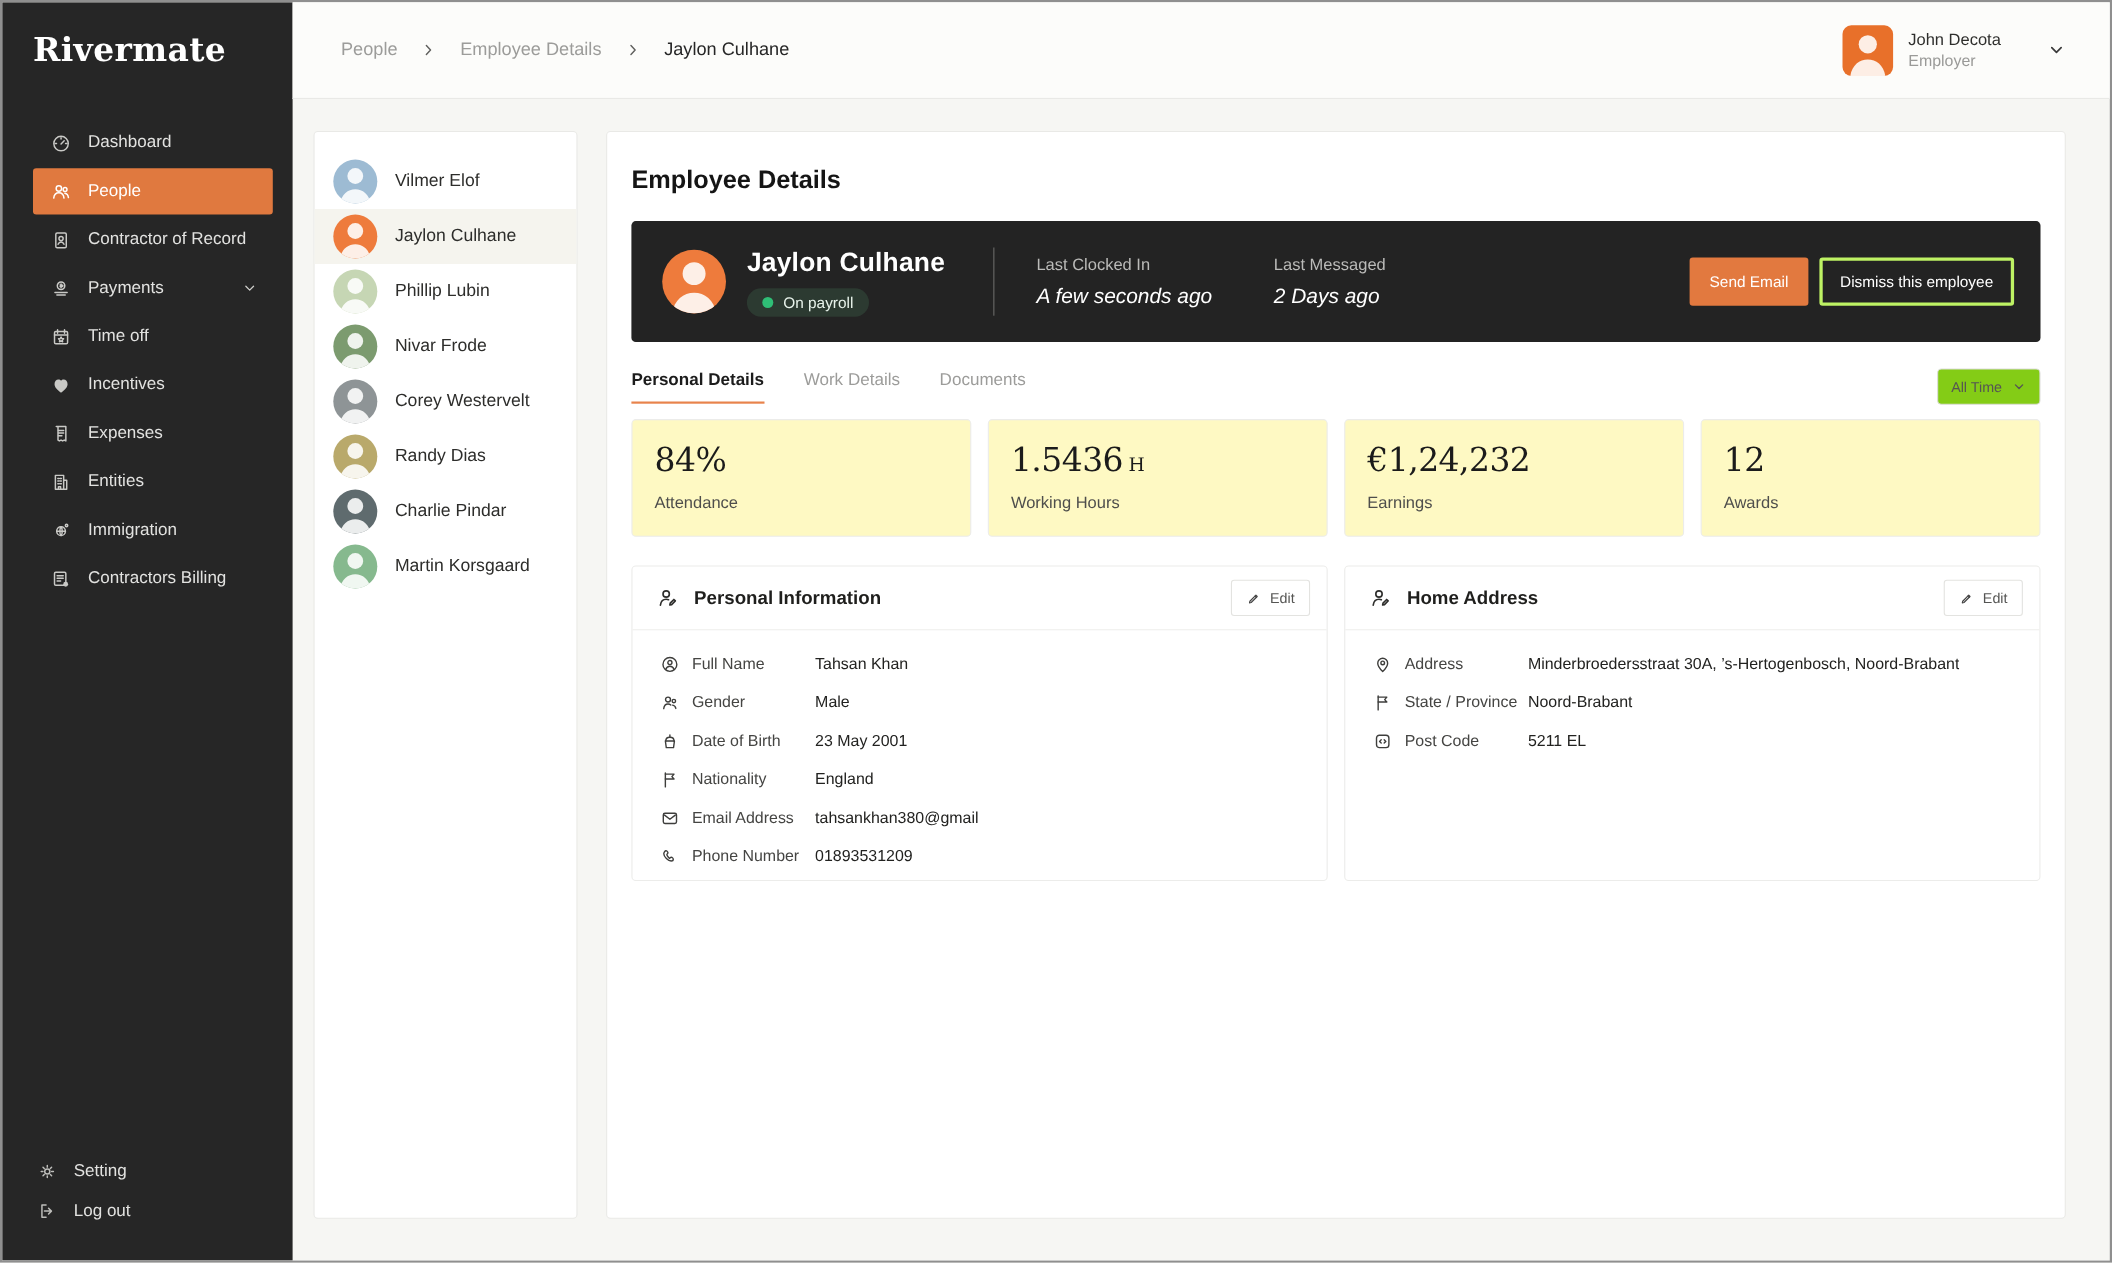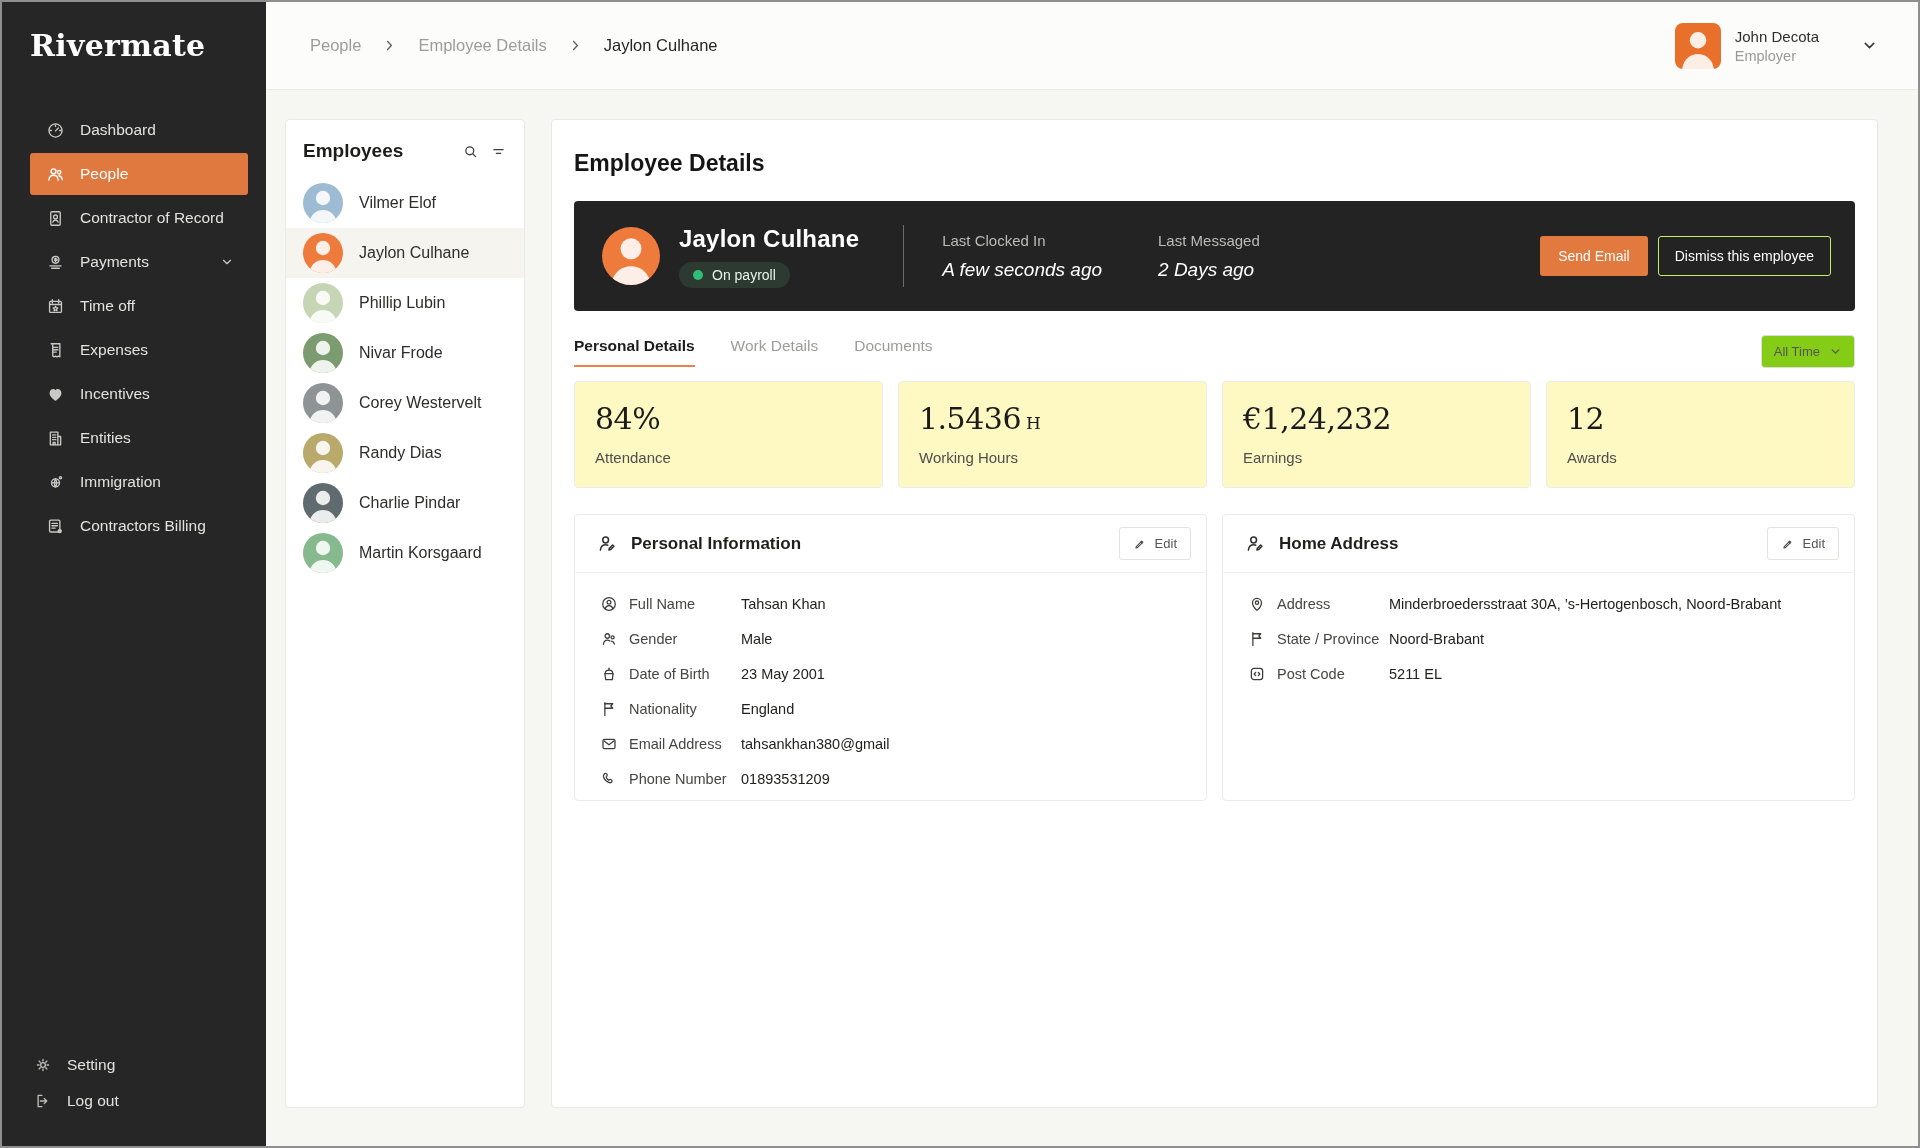--- a/index.html
+++ b/index.html
@@ -108,21 +108,21 @@
   .hero-col .k{ font-size:15px; color:#BBBBB9; }
   .hero-col .v{ font-size:19px; color:#fff; margin-top:10px;font-style:italic; }
   .hero-col + .hero-col{ margin-left:56px; }
   .hero-actions{ margin-left:auto; display:flex; gap:10px; }
   .btn-primary{
     background:#E2793F; color:#fff; font-size:14px; font-family:inherit;
     padding:11px 18px; border-radius:3px; border:none; cursor:pointer;
   }
   .btn-ghost{
     background:transparent; color:#fff; font-size:14px; font-family:inherit;
-    padding:11px 16px; border:1px solid #bef264; border-radius:3px; cursor:pointer;
+    padding:11px 16px; border:3px solid #bef264; border-radius:3px; cursor:pointer;
   }
 
   .tabs-row{ display:flex; align-items:center; margin-top:24px; }
   .tabs{ display:flex; gap:36px; font-size:15.5px; color:#9C9C9A; }
   .tab{ padding-bottom:10px; cursor:pointer; border-bottom:2.5px solid transparent; }
   .tab.active{ color:#1c1c1c; font-weight:600; border-bottom-color:#E8834C; }
   .select{
     margin-left:auto; display:flex; align-items:center; gap:9px;
     border:1px solid #DDDDDA; border-radius:4px; padding:8px 12px;
     font-size:13px; color:#555553; cursor:pointer; background:#84cc16;
@@ -221,34 +221,34 @@
             <svg viewBox="0 0 24 24" fill="none" stroke="currentColor" stroke-width="1.7" stroke-linecap="round" stroke-linejoin="round">
               <rect x="4.5" y="5.5" width="15" height="14" rx="1.5"></rect>
               <path d="M8 3.5v4M16 3.5v4M4.5 9.5h15"></path>
               <path d="M12 11.8l.9 1.8 2 .3-1.4 1.4.3 2-1.8-.9-1.8.9.3-2-1.4-1.4 2-.3z"></path>
             </svg>
           </span>
         <span>Time off</span>
       </div>
       <div class="nav-item">
         <span class="icon">
+            <svg viewBox="0 0 24 24">
+              <path d="M12 20s-7.5-4.6-7.5-9.6C4.5 7 6.5 5 9 5c1.3 0 2.4.6 3 1.6.6-1 1.7-1.6 3-1.6 2.5 0 4.5 2 4.5 5.4C19.5 15.4 12 20 12 20z" fill="currentColor"></path>
+            </svg>
+          </span>
+        <span>Incentives</span>
+      </div>
+      <div class="nav-item">
+        <span class="icon">
             <svg viewBox="0 0 24 24" fill="none" stroke="currentColor" stroke-width="1.7" stroke-linecap="round" stroke-linejoin="round">
               <path d="M6.5 3.5h11V20l-1.8-1-1.9 1-1.8-1-1.9 1-1.6-1V3.5z"></path>
               <path d="M9 8h6M9 11h6M9 14h4"></path>
             </svg>
           </span>
         <span>Expenses</span>
-      </div>
-      <div class="nav-item">
-        <span class="icon">
-            <svg viewBox="0 0 24 24">
-              <path d="M12 20s-7.5-4.6-7.5-9.6C4.5 7 6.5 5 9 5c1.3 0 2.4.6 3 1.6.6-1 1.7-1.6 3-1.6 2.5 0 4.5 2 4.5 5.4C19.5 15.4 12 20 12 20z" fill="currentColor"></path>
-            </svg>
-          </span>
-        <span>Incentives</span>
       </div>
       <div class="nav-item">
         <span class="icon">
             <svg viewBox="0 0 24 24" fill="none" stroke="currentColor" stroke-width="1.7" stroke-linecap="round" stroke-linejoin="round">
               <rect x="5.5" y="4" width="9.5" height="16"></rect>
               <path d="M15 9.5h3.5V20H15"></path>
               <path d="M8.3 7.5h1.4M11 7.5h1.4M8.3 10.5h1.4M11 10.5h1.4M8.3 13.5h1.4M11 13.5h1.4M9 20v-3h2.5v3"></path>
             </svg>
           </span>
         <span>Entities</span>
@@ -330,36 +330,20 @@
             <svg viewBox="0 0 24 24" fill="none" stroke="currentColor" stroke-width="2.2" stroke-linecap="round" stroke-linejoin="round">
               <path d="M6 9l6 6 6-6"></path>
             </svg>
           </span>
       </div>
     </header>
 
     <div class="content">
 
       <section class="employees-panel">
-        <div class="emp-head">
-          <span class="emp-title">Employees</span>
-          <span class="tools">
-            <span class="icon tool-ic">
-                <svg viewBox="0 0 24 24" fill="none" stroke="currentColor" stroke-width="1.8" stroke-linecap="round">
-                  <circle cx="11" cy="11" r="5.6"></circle>
-                  <path d="M15.3 15.3L19.2 19.2"></path>
-                </svg>
-              </span>
-            <span class="icon tool-ic">
-                <svg viewBox="0 0 24 24" fill="none" stroke="currentColor" stroke-width="1.8" stroke-linecap="round">
-                  <path d="M5.5 9.5h13M9 14.5h6"></path>
-                </svg>
-              </span>
-          </span>
-        </div>
 
         <div class="emp-row">
           <span class="avatar" style="background: rgb(157, 187, 211);">
               <svg viewBox="0 0 40 40">
                 <use href="#i-person-sil"></use>
               </svg>
             </span>
           <span>Vilmer Elof</span>
         </div>
         <div class="emp-row selected">

